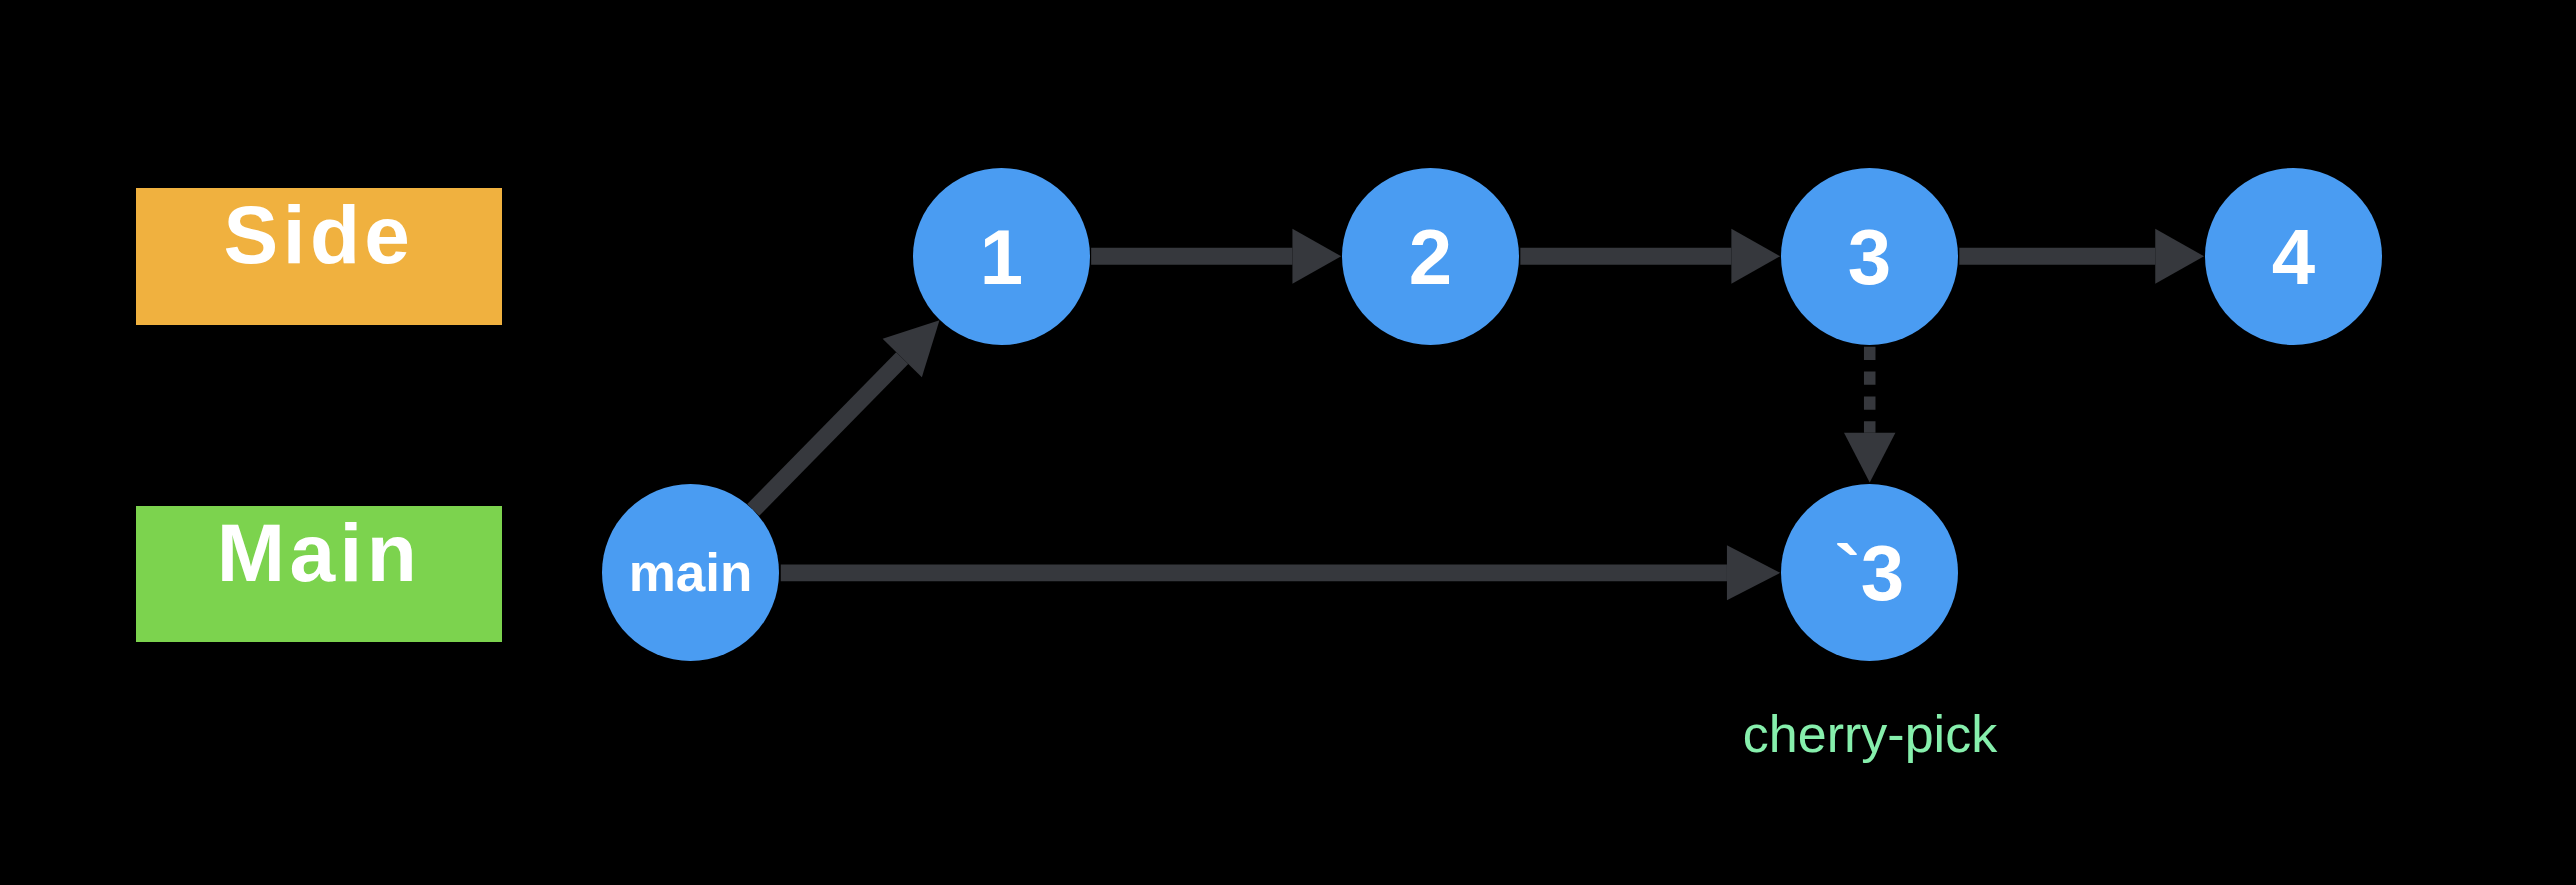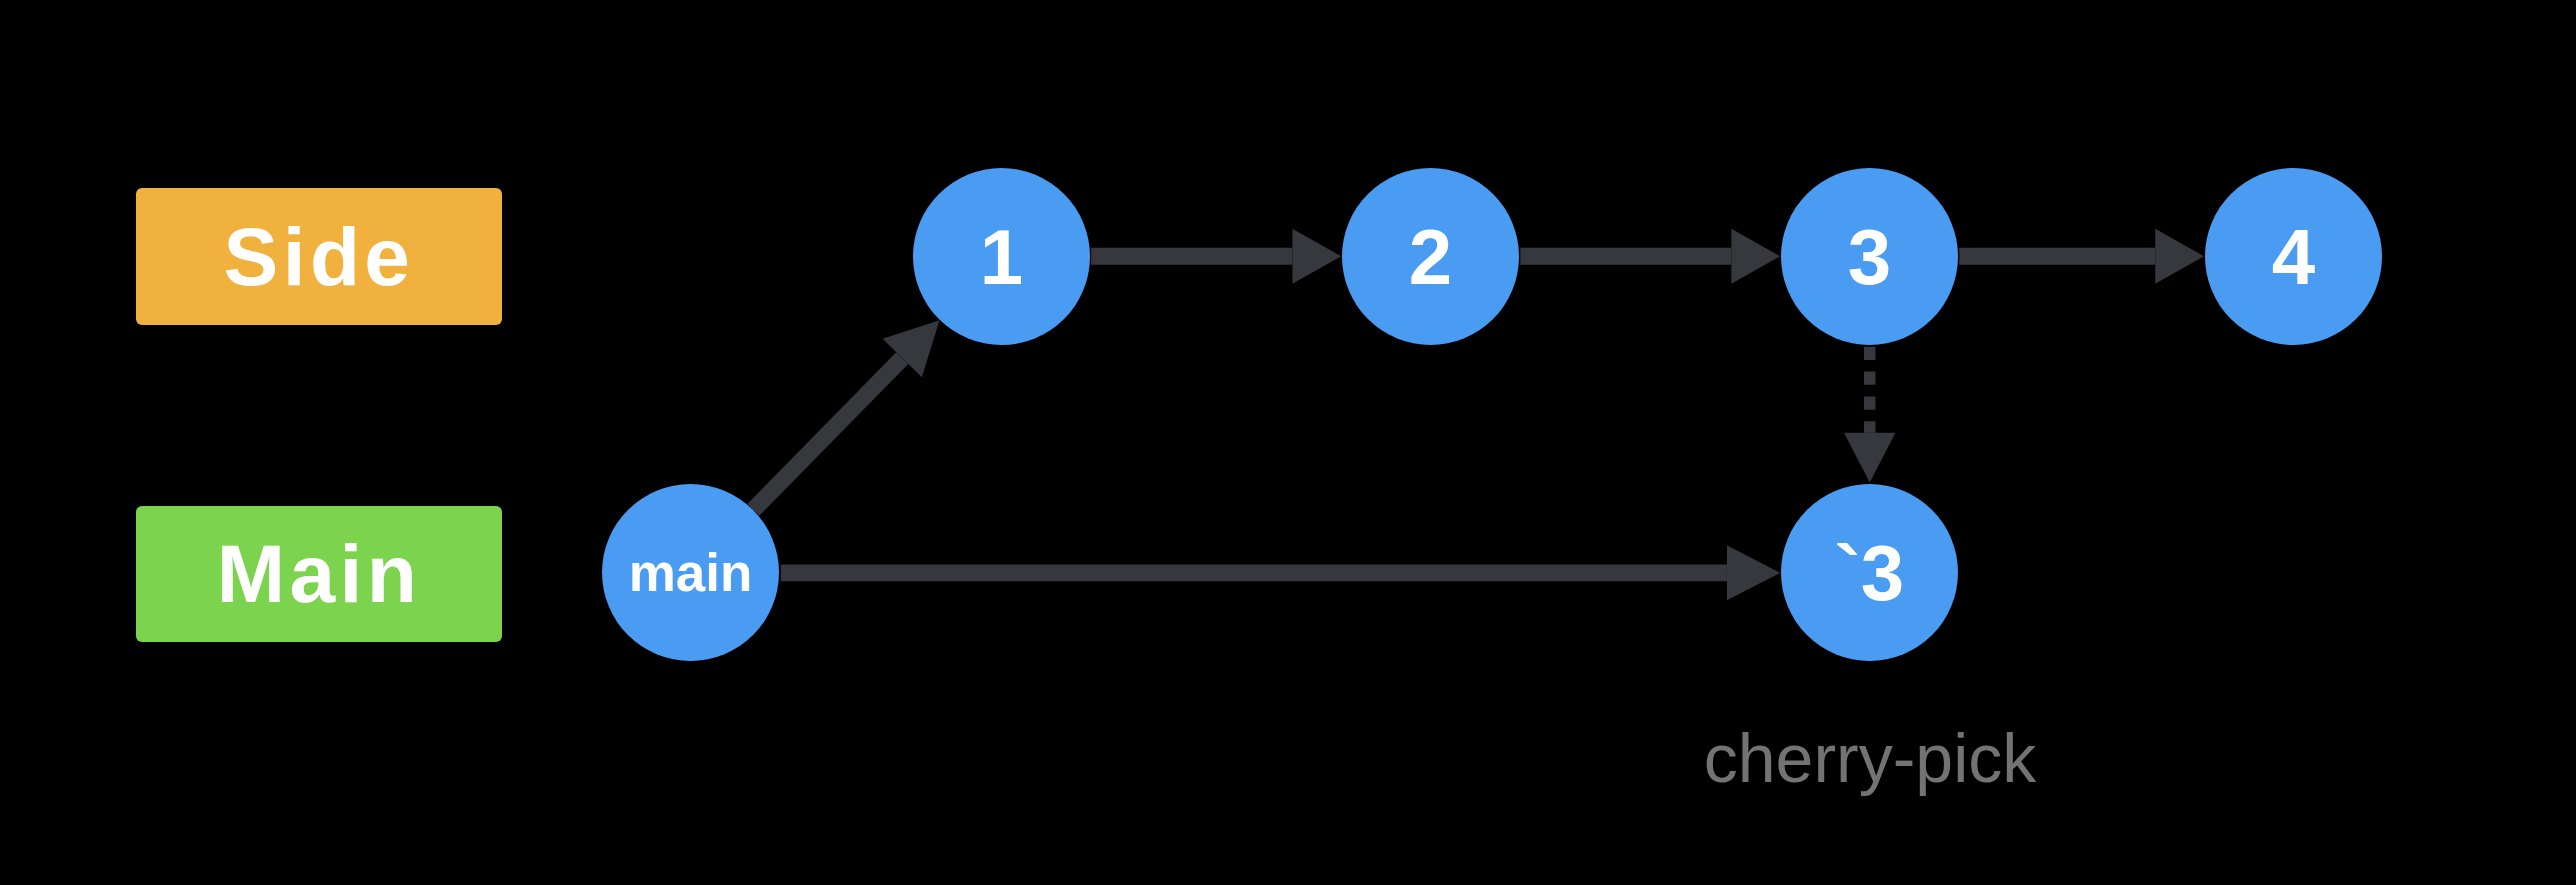--- a/index.html
+++ b/index.html
@@ -16,28 +16,27 @@
     position: absolute;
     left: 0;
     top: 0;
     width: 100%;
     height: 100%;
     display: block;
   }
   .branch-box {
     position: absolute;
     display: flex;
-    align-items: center;
+    align-items: flex-start;
     justify-content: center;
     color: #ffffff;
     font-weight: bold;
     font-size: 82px;
     letter-spacing: 4.4px;
     font-family: "Liberation Sans", sans-serif;
-    border-radius: 6px;
   }
   .commit-node {
     position: absolute;
     border-radius: 50%;
     display: flex;
     align-items: center;
     justify-content: center;
     color: #ffffff;
     font-weight: bold;
     font-family: "Liberation Sans", sans-serif;
@@ -74,21 +73,21 @@
       </g>
       <g>
         <line x1="880" y1="646" x2="1947" y2="646" stroke="#36383D" stroke-width="19"></line>
         <polygon points="2007,646 1947,677 1947,615" fill="#36383D"></polygon>
       </g>
       <g>
         <line x1="2108" y1="391" x2="2108" y2="488" stroke="#36383D" stroke-width="13" stroke-dasharray="15 13"></line>
         <polygon points="2108,544 2079,488 2137,488" fill="#36383D"></polygon>
       </g>
     </svg>
-  <div class="annotation" style="left: 1870px; top: 758px; font-size: 68px; color: #737373;">cherry-pick</div>
+  <div class="annotation" style="left: 1870px; top: 734px; font-size: 52px; color: #86efac;">cherry-pick</div>
 <div class="branch-box" style="left: 136px; top: 188px; width: 366px; height: 137px; background: rgb(240, 177, 63); color: rgb(255, 255, 255);">
       <span>Side</span>
     </div>
     <div class="branch-box" style="left: 136px; top: 506px; width: 366px; height: 136px; background: rgb(124, 211, 78); color: rgb(255, 255, 255);">
       <span>Main</span>
     </div>
     <div class="commit-node" style="left: 602px; top: 484px; width: 177px; height: 177px; background: rgb(74, 156, 242); color: rgb(255, 255, 255); font-size: 53px;">
       <span>main</span>
     </div>
     <div class="commit-node" style="left: 913px; top: 168px; width: 177px; height: 177px; background: rgb(74, 156, 242); color: rgb(255, 255, 255); font-size: 78px;">

